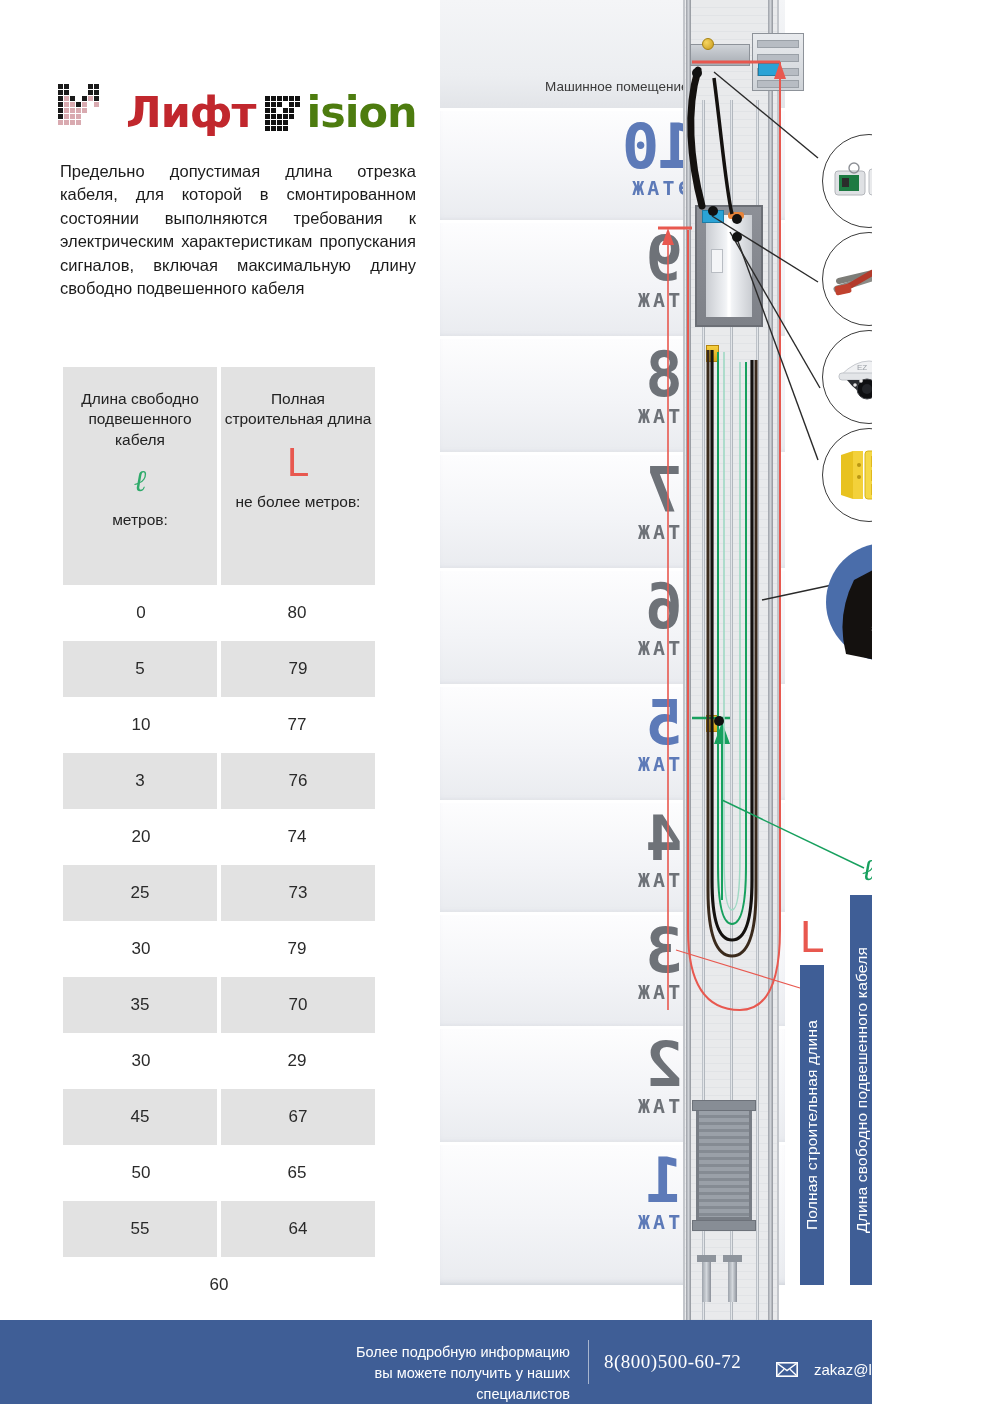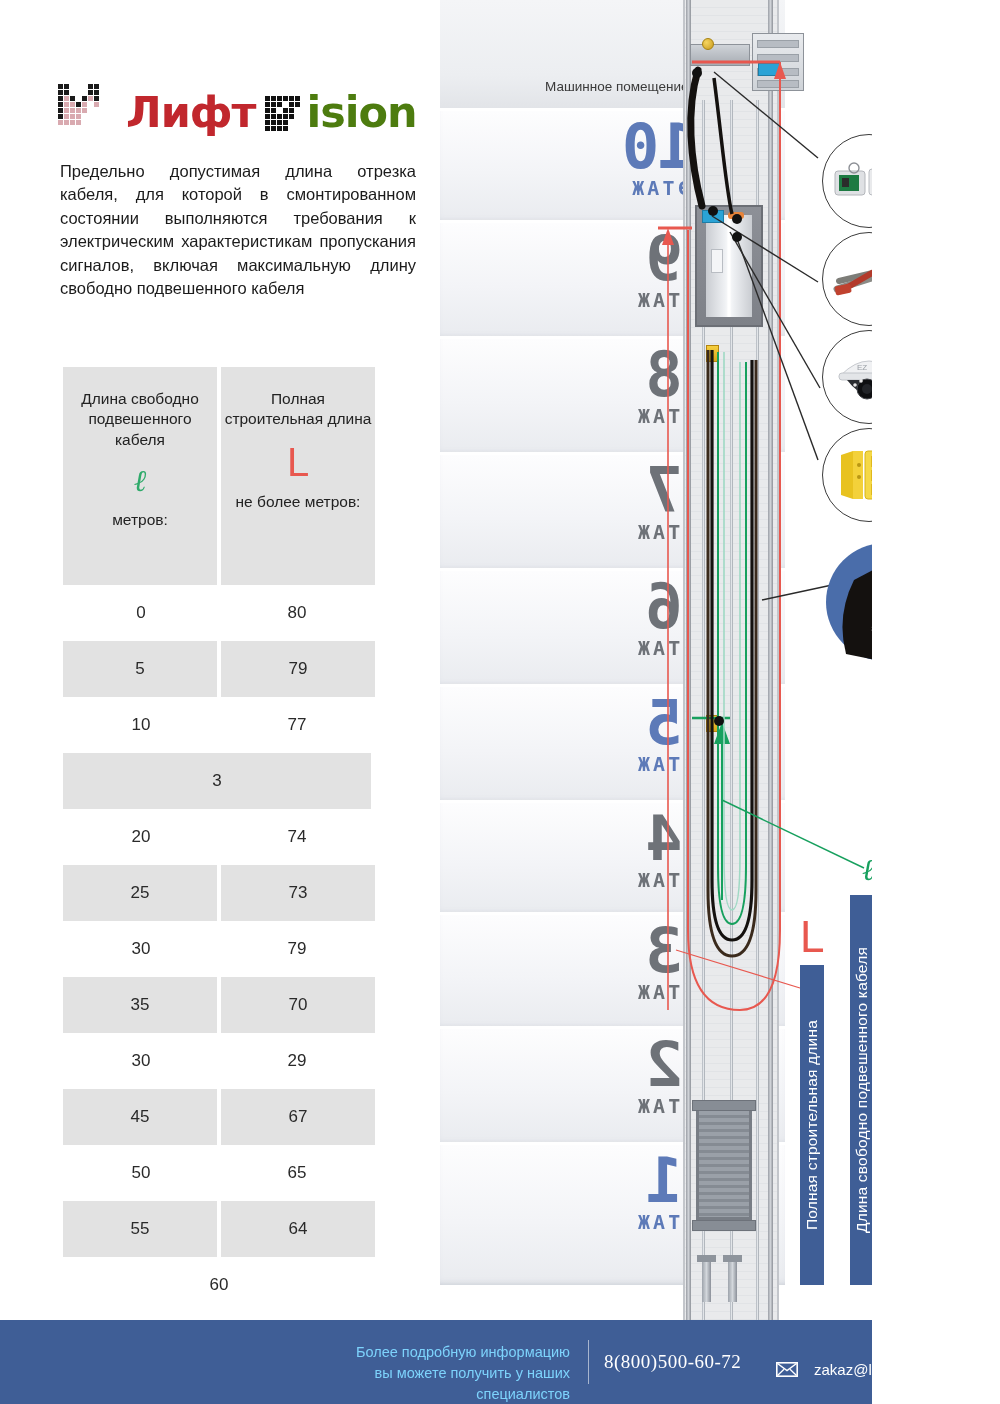--- a/index.html
+++ b/index.html
@@ -110,21 +110,21 @@
   
   .vbar{position:absolute;background:#3f5e96;}
   .vbar span{position:absolute;left:50%;top:50%;transform:translate(-50%,-50%) rotate(-90deg);
     white-space:nowrap;color:#fff;font-size:15.5px;letter-spacing:.2px;}
 
   .sym-L{position:absolute;left:800px;top:915px;color:#e8584f;font-size:44px;font-weight:300;line-height:1;font-family:"Liberation Sans",sans-serif;}
   .sym-ell{position:absolute;left:862px;top:855px;color:#17a05e;font-size:30px;font-style:italic;font-family:"DejaVu Serif",serif;line-height:1;}
 
   
   .footer{position:absolute;left:0;top:1320px;width:1000px;height:84px;background:#3f5e96;}
-  .f-text{position:absolute;left:280px;top:22px;width:290px;text-align:right;color:#7dd3fc;font-size:14.5px;line-height:1.45;}
+  .f-text{position:absolute;left:280px;top:22px;width:290px;text-align:right;color:#ffffff;font-size:14.5px;line-height:1.45;}
   .f-div{position:absolute;left:588px;top:20px;width:1px;height:44px;background:rgba(255,255,255,.55);}
   .f-phone{position:absolute;left:604px;top:31px;color:#fff;font-size:19px;font-family:"Liberation Serif","DejaVu Serif",serif;letter-spacing:.5px;}
   .f-mailwrap{position:absolute;left:776px;top:33px;display:flex;align-items:center;gap:16px;margin-top:8px;}
   .f-mail{color:#fff;font-size:15px;}
 
   svg{display:block;}
 </style>
 </head>
 <body>
 
@@ -231,20 +231,21 @@
       <div class="t-row alt">
           <div class="cell">5</div>
           <div class="cell">79</div>
         </div>
       <div class="t-row">
           <div class="cell">10</div>
           <div class="cell">77</div>
         </div>
       <div class="t-row alt">
           <div class="cell">3</div>
+          <div class="cell">76</div>
         </div>
       <div class="t-row">
           <div class="cell">20</div>
           <div class="cell">74</div>
         </div>
       <div class="t-row alt">
           <div class="cell">25</div>
           <div class="cell">73</div>
         </div>
       <div class="t-row">

